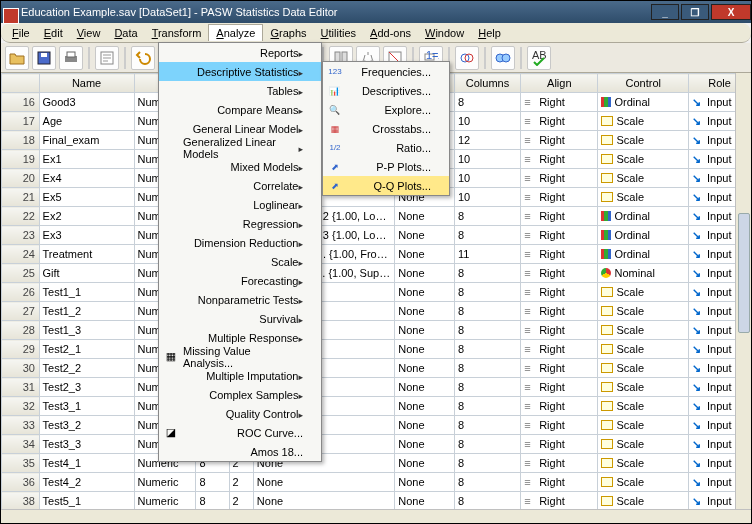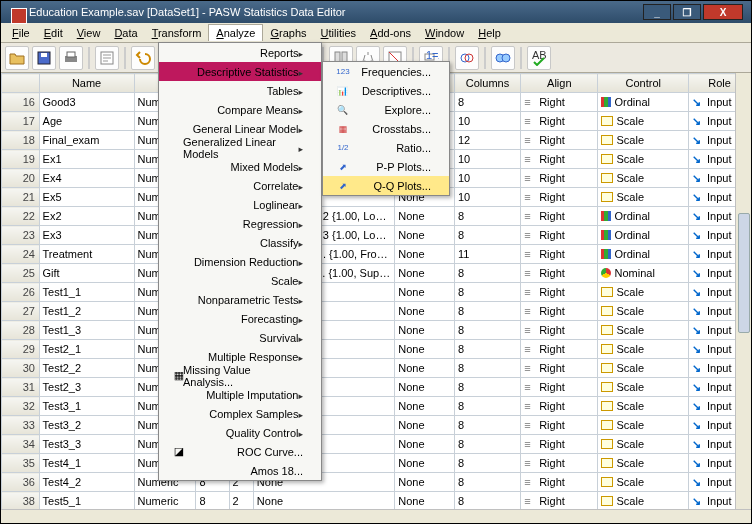--- a/index.html
+++ b/index.html
@@ -1,27 +1,27 @@
 <!DOCTYPE html>
 <html><head>
 <meta charset="utf-8">
 <style>
 * { margin: 0; padding: 0; box-sizing: border-box; font-family: "Segoe UI", Tahoma, sans-serif; font-size: 11px; }
 body { width: 752px; height: 524px; overflow: hidden; background: #f0f0f0; border: 1px solid #000; }
 
-.titlebar { height: 22px; background: linear-gradient(#4a6a8a,#2e4c6a); color: #fff; display: flex; align-items: center; padding: 0 8px; justify-content: space-between; }
+.titlebar { height: 22px; background: linear-gradient(#4a6a8a,#2e4c6a); color: #fff; display: flex; align-items: center; padding: 0 0; justify-content: space-between; }
 .titlebar .title { font-size: 11px; padding-left: 20px; position: relative; }
 .titlebar .title::before { content:""; position:absolute; left:2px; top:2px; width:14px; height:14px; background:#c0392b; border:1px solid #fff;}
 .win-controls { display: flex; gap: 2px; }
 .win-btn { width: 28px; height: 16px; border: 1px solid #222; display:flex; align-items:center; justify-content:center; color:#fff; font-weight:bold; font-size:10px;}
 .win-min { background:#3a5a7a; }
 .win-max { background:#3a5a7a; }
 .win-close { background:#c0392b; width:40px; }
 
-.menubar { height: 20px; background: #ece9d8; border-bottom: 1px solid #aca899; display: flex; align-items: center; padding: 0 4px; }
+.menubar { height: 20px; background: #ece9d8; border-bottom: 1px solid #aca899; display: flex; align-items: center; padding: 0 4px; border-radius: 9px; }
 .menubar .menu-item { padding: 2px 7px; cursor: default; }
 .menubar .menu-item.active { background:#fff; border:1px solid #aca899; border-bottom:none; }
 .menu-item .mn { text-decoration: underline; }
 
 .toolbar { height: 30px; background: #ece9e0; border-bottom: 1px solid #aca899; display: flex; align-items: center; gap: 3px; padding: 0 4px; }
 .tool-btn { width: 24px; height: 24px; border: 1px solid #c8c8c8; background:#fdfdfd; display:flex; align-items:center; justify-content:center; border-radius:2px;}
 .tool-sep { width: 2px; height: 22px; background:#ccc; margin:0 2px; }
 .tool-svg { width:16px; height:16px; }
 
 .grid-area { position: relative; height: calc(524px - 22px - 20px - 30px - 2px); overflow: hidden; background:#fff; }
@@ -46,23 +46,23 @@
 .ic-right::before { content:"≡"; color:#777; }
 .ic-ord { width:10px; height:10px; background: linear-gradient(90deg,#d33 33%,#3a3 33% 66%,#36c 66%); display:inline-block;}
 .ic-nom { width:10px; height:10px; border-radius:50%; background: conic-gradient(#d33 0 120deg,#fc0 120deg 240deg,#3a3 240deg); display:inline-block;}
 .ic-role::before { content:"↘"; color:#06c; font-weight:bold; }
 .scale-ruler { position:relative; width:12px; height:10px; border:1px solid #c90; background:#ffd; display:inline-block;}
 .scale-ruler::after{content:"";}
 
 
 .menu-panel { position:absolute; background:#f7f7f4; border:1px solid #888; box-shadow:2px 2px 4px rgba(0,0,0,0.3); z-index:50; }
 .menu-panel .mi { display:flex; align-items:center; justify-content:flex-end; height:19px; padding:0 18px 0 24px; cursor:default; position:relative;}
-.menu-panel .mi.hl { background:#be185d; }
+.menu-panel .mi.hl { background:#7dd3fc; }
 .menu-panel .mi .arrow::after { content:"▸"; font-size:9px; color:#333; }
-.menu-panel .mi .micon { position:absolute; left:12px; width:16px; height:16px; display:flex; align-items:center; justify-content:center; }
+.menu-panel .mi .micon { position:absolute; left:4px; width:16px; height:16px; display:flex; align-items:center; justify-content:center; }
 
 #analyze-menu { left:158px; top:42px; width:164px; }
 #desc-submenu { left:322px; top:61px; width:128px; }
 #desc-submenu .mi.hl2 { background:#ffe98a; }
 
 .scrollbar-v { position:absolute; right:0; top:0; width:16px; height:100%; background:#ece9d8; border-left:1px solid #c0c0c0; }
 .scrollbar-v .thumb { position:absolute; left:2px; top:140px; width:12px; height:120px; background:#cdd6e6; border:1px solid #9aa; border-radius:2px;}
 .scrollbar-h { position:absolute; left:0; bottom:0; height:14px; width:100%; background:#ece9d8; border-top:1px solid #c0c0c0;}
 
 </style>
@@ -701,37 +701,33 @@
     </div>
     <div class="mi">
       <span>Loglinear</span>
       <span class="arrow"></span>
     </div>
     <div class="mi">
       <span>Regression</span>
       <span class="arrow"></span>
     </div>
     <div class="mi">
-      <span>Classify</span>
-      <span class="arrow"></span>
-    </div>
-    <div class="mi">
       <span>Dimension Reduction</span>
       <span class="arrow"></span>
     </div>
     <div class="mi">
       <span>Scale</span>
       <span class="arrow"></span>
     </div>
     <div class="mi">
+      <span>Forecasting</span>
+      <span class="arrow"></span>
+    </div>
+    <div class="mi">
       <span>Nonparametric Tests</span>
-      <span class="arrow"></span>
-    </div>
-    <div class="mi">
-      <span>Forecasting</span>
       <span class="arrow"></span>
     </div>
     <div class="mi">
       <span>Survival</span>
       <span class="arrow"></span>
     </div>
     <div class="mi">
       <span>Multiple Response</span>
       <span class="arrow"></span>
     </div>

